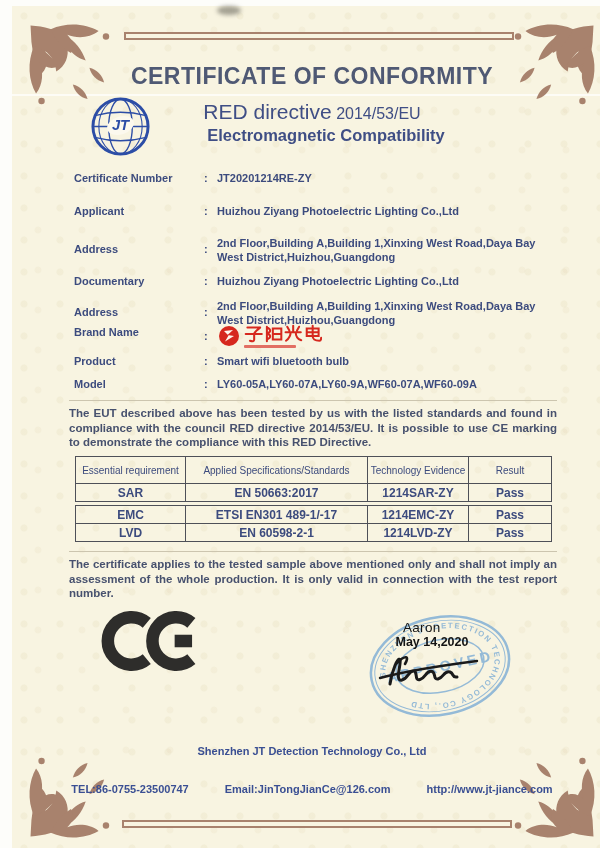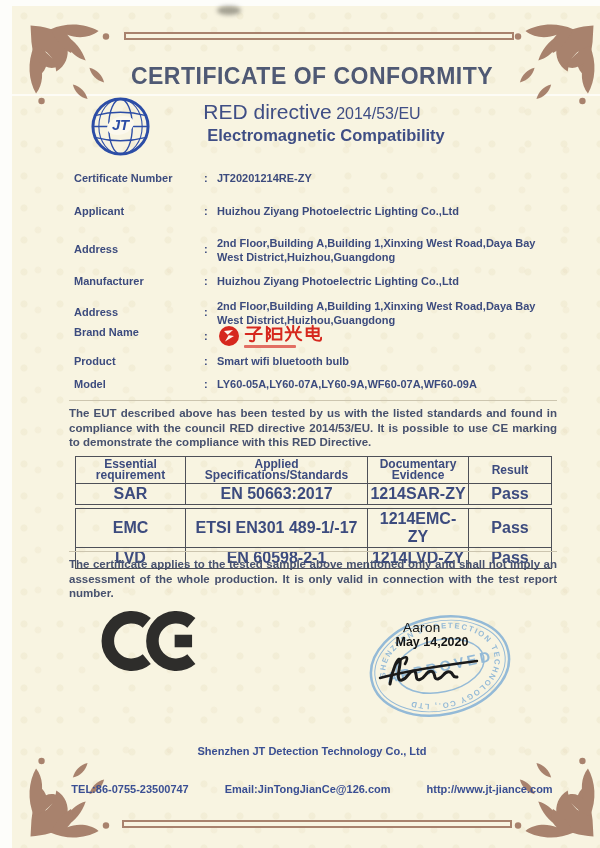--- a/index.html
+++ b/index.html
@@ -49,22 +49,22 @@
   .sep{position:absolute;left:57px;width:488px;height:1px;background:#ccc5af;}
   .para{position:absolute;left:57px;width:488px;font-size:11.5px;font-weight:bold;
     color:#47516e;line-height:14.6px;text-align:justify;}
 
   .tablewrap{position:absolute;left:63px;top:450px;width:476px;}
   table{border-collapse:collapse;table-layout:fixed;width:476px;
     font-family:"Liberation Sans", sans-serif;}
   .t2{margin-top:3px;}
   th,td{border:1px solid #4e5058;color:#3c4b7e;text-align:center;vertical-align:middle;
     padding:1px 2px;overflow:hidden;}
-  th{font-size:12px;font-weight:bold;height:24px;line-height:11px;}
-  td{font-size:16px;font-weight:bold;height:15px;}
+  th{font-size:10px;font-weight:normal;height:24px;line-height:11px;}
+  td{font-size:12px;font-weight:bold;height:15px;}
 
   .ce{position:absolute;left:86px;top:596px;width:108px;height:78px;}
   .stamp{position:absolute;left:340px;top:596px;width:176px;height:128px;}
   .stamp-name{position:absolute;left:391px;top:614px;width:76px;text-align:left;
     font-size:13.5px;font-weight:normal;color:#141414;letter-spacing:.3px;}
   .stamp-date{position:absolute;left:374px;top:629px;width:92px;text-align:center;
     font-size:12.5px;font-weight:bold;color:#141414;}
   .sig{position:absolute;left:364px;top:638px;width:106px;height:50px;}
 
   .f-company{position:absolute;left:0;top:739px;width:600px;text-align:center;
@@ -153,21 +153,21 @@
     <span class="flabel">Applicant</span>
     <span class="fcolon">:</span>
     <span class="fvalue">Huizhou Ziyang Photoelectric Lighting Co.,Ltd</span>
   </div>
   <div class="frow" style="top:231px">
     <span class="flabel" style="top:6px">Address</span>
     <span class="fcolon" style="top:6px">:</span>
     <span class="fvalue">2nd Floor,Building A,Building 1,Xinxing West Road,Daya Bay West District,Huizhou,Guangdong</span>
   </div>
   <div class="frow" style="top:269px">
-    <span class="flabel">Manufacturer</span>
+    <span class="flabel">Documentary</span>
     <span class="fcolon">:</span>
     <span class="fvalue">Huizhou Ziyang Photoelectric Lighting Co.,Ltd</span>
   </div>
   <div class="frow" style="top:294px">
     <span class="flabel" style="top:6px">Address</span>
     <span class="fcolon" style="top:6px">:</span>
     <span class="fvalue">2nd Floor,Building A,Building 1,Xinxing West Road,Daya Bay West District,Huizhou,Guangdong</span>
   </div>
   <div class="frow" style="top:320px">
     <span class="flabel">Brand Name</span>
@@ -213,21 +213,21 @@
       <colgroup>
           <col style="width:110px">
           <col style="width:182px">
           <col style="width:101px">
           <col style="width:83px">
         </colgroup>
       <tbody>
           <tr>
         <th>Essential requirement</th>
         <th>Applied Specifications/Standards</th>
-        <th>Documentary Evidence</th>
+        <th>Technology Evidence</th>
         <th>Result</th>
       </tr>
       <tr>
         <td>SAR</td>
         <td>EN 50663:2017</td>
         <td>1214SAR-ZY</td>
         <td>Pass</td>
       </tr>
     </tbody>
       </table>

